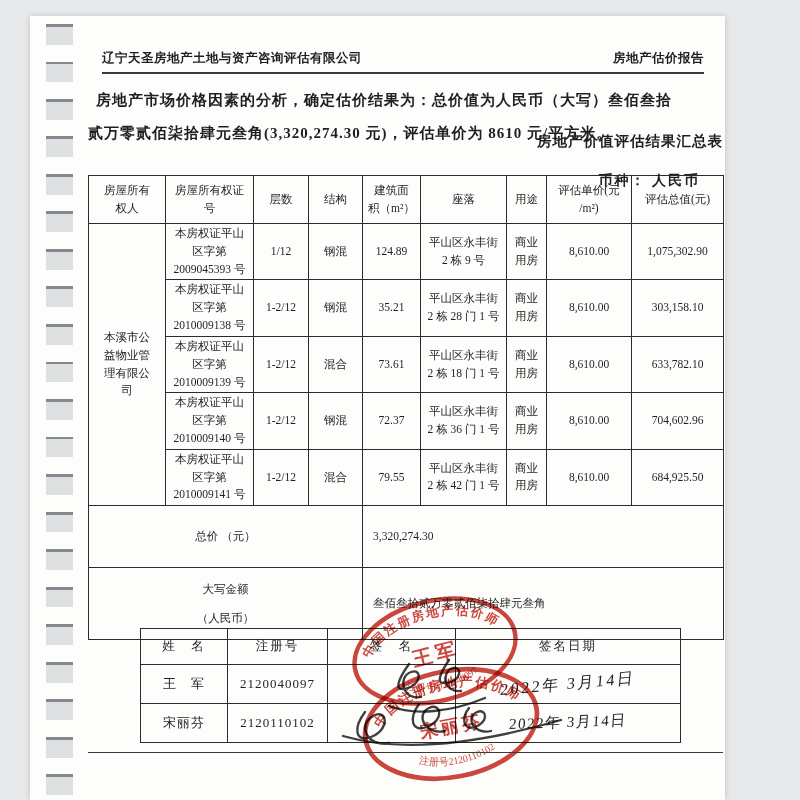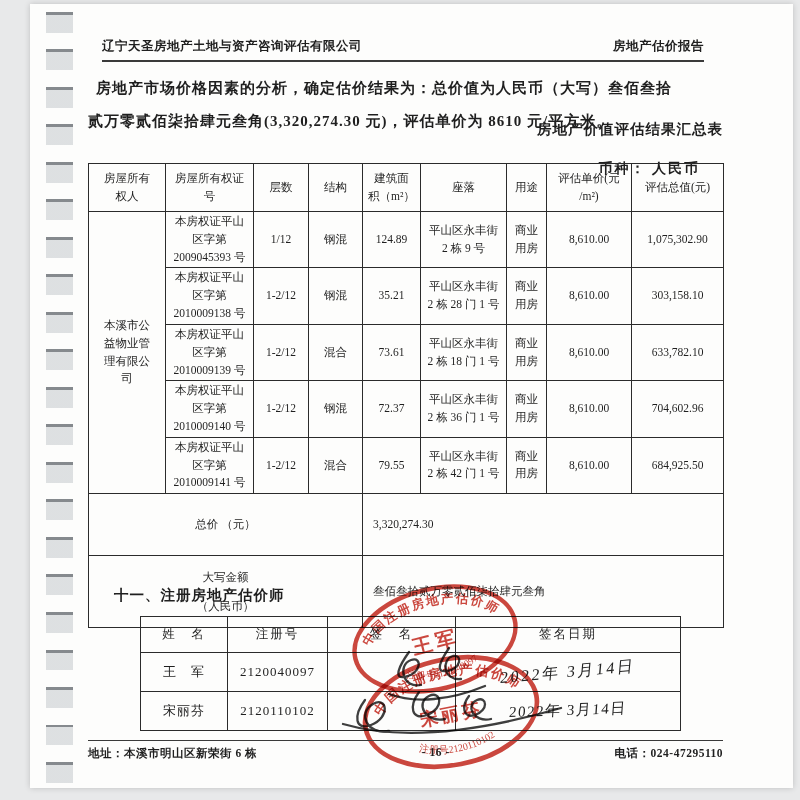--- a/index.html
+++ b/index.html
@@ -1,21 +1,21 @@
 <!DOCTYPE html>
 <html><head>
 <meta charset="utf-8">
 <style>
   html,body{margin:0;padding:0;}
   body{
     width:800px;height:800px;background:#e8e9ea;overflow:hidden;
     font-family:"Liberation Serif","DejaVu Serif",serif;color:#1f1f1f;
   }
   .page{
-    position:absolute;left:30px;top:4px;width:763px;height:784px;
+    position:absolute;left:30px;top:16px;width:695px;height:784px;
     background:#fdfdfc;box-shadow:0 0 6px rgba(0,0,0,.18);
   }
   
   .binding-strip{
     position:absolute;left:16px;top:2px;bottom:2px;width:27px;
     background:repeating-linear-gradient(to bottom,
       rgba(0,0,0,0) 0 6px,
       #70757a 6px 9px,
       #d8dbdd 9px 27px,
       rgba(0,0,0,0) 27px 37.5px);
@@ -207,21 +207,20 @@
       <td colspan="5" class="left-cell">3,320,274.30</td>
     </tr>
     <tr class="r72">
       <td colspan="4" class="words-label">大写金额
 （人民币）</td>
       <td colspan="5" class="left-cell">叁佰叁拾贰万零贰佰柒拾肆元叁角</td>
     </tr>
   </tbody>
     </table>
 
-  <div class="section-heading">十一、注册房地产估价师</div>
 
   <table class="sig-table">
     <colgroup>
       <col style="width:87px">
         <col style="width:100px">
         <col style="width:128px">
         <col style="width:225px">
     </colgroup>
     <tbody>
         <tr class="rh36">
@@ -285,18 +284,13 @@
     <text font-size="12.5" font-weight="bold" fill="#c8372d" letter-spacing="2">
       <textPath href="#arcT1" startOffset="50%" text-anchor="middle">中国注册房地产估价师</textPath>
     </text>
     <text x="88" y="64" text-anchor="middle" font-size="17" font-weight="bold" fill="#c8372d" letter-spacing="3">宋丽芬</text>
     <text font-size="9.5" fill="#c8372d">
       <textPath href="#arcB1" startOffset="50%" text-anchor="middle">注册号2120110102</textPath>
     </text>
   </svg>
 
   <div class="doc-footer-line"></div>
-  <div class="doc-footer">
-    <span>地址：本溪市明山区新荣街 6 栋</span>
-    <span>- 16 -</span>
-    <span>电话：024-47295110</span>
-  </div>
 </div>
 
 </body></html>

